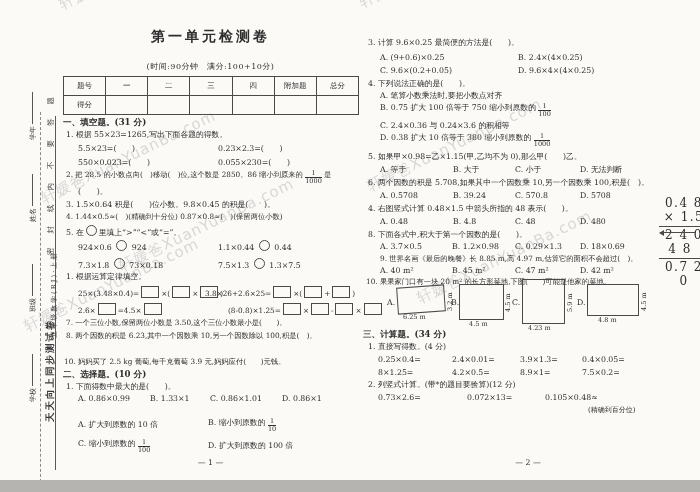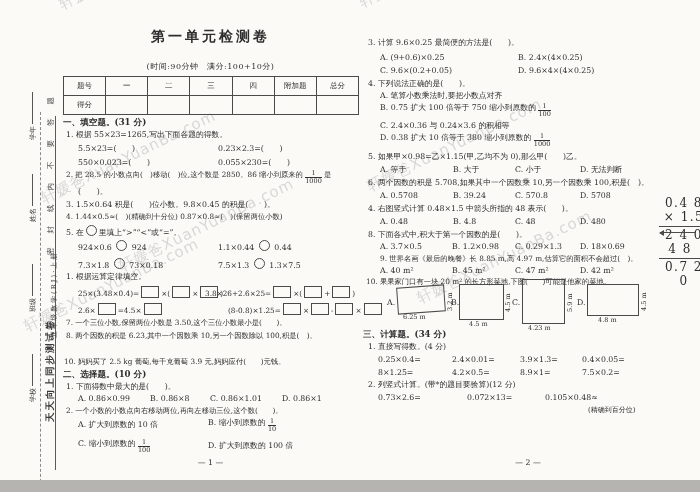--- a/index.html
+++ b/index.html
@@ -124,24 +124,23 @@
   <div class="ln sm2" style="left:78px;top:303px">2.6×<span class="bx"></span>=4.5×<span class="bx"></span></div>
   <div class="ln sm2" style="left:228px;top:303px">(8-0.8)×1.25=<span class="bx"></span>×<span class="bx"></span>-<span class="bx"></span>×<span class="bx"></span></div>
 
   <div class="ln sm2" style="left:66px;top:318px">7. 一个三位小数,保留两位小数是 3.50,这个三位小数最小是(　　)。</div>
   <div class="ln sm2" style="left:66px;top:331px">8. 两个因数的积是 6.23,其中一个因数乘 10,另一个因数除以 100,积是(　)。</div>
   <div class="ln sm2" style="left:64px;top:357px">10. 妈妈买了 2.5 kg 葡萄,每千克葡萄 3.9 元,妈妈应付(　　)元钱。</div>
 
   <div class="ln b" style="left:63px;top:369px">二、选择题。(10 分)</div>
   <div class="ln" style="left:66px;top:382px">1. 下面得数中最大的是(　　)。</div>
   <div class="ln" style="left:78px;top:394px">A. 0.86×0.99</div>
-  <div class="ln" style="left:150px;top:394px">B. 0.86×8</div>
+  <div class="ln" style="left:150px;top:394px">B. 1.33×1</div>
   <div class="ln" style="left:210px;top:394px">C. 0.86×1.01</div>
   <div class="ln" style="left:282px;top:394px">D. 0.86×1</div>
-  <div class="ln sm2" style="left:66px;top:406px">2. 一个小数的小数点向右移动两位,再向左移动三位,这个数(　　)。</div>
   <div class="ln" style="left:78px;top:420px">A. 扩大到原数的 10 倍</div>
   <div class="ln" style="left:208px;top:418px">
     <span>B. 缩小到原数的</span>
     <span class="frac"><span class="fn">1</span><span class="fd">10</span></span>
   </div>
   <div class="ln" style="left:78px;top:439px">
     <span>C. 缩小到原数的</span>
     <span class="frac"><span class="fn">1</span><span class="fd">100</span></span>
   </div>
   <div class="ln" style="left:208px;top:441px">D. 扩大到原数的 100 倍</div>

